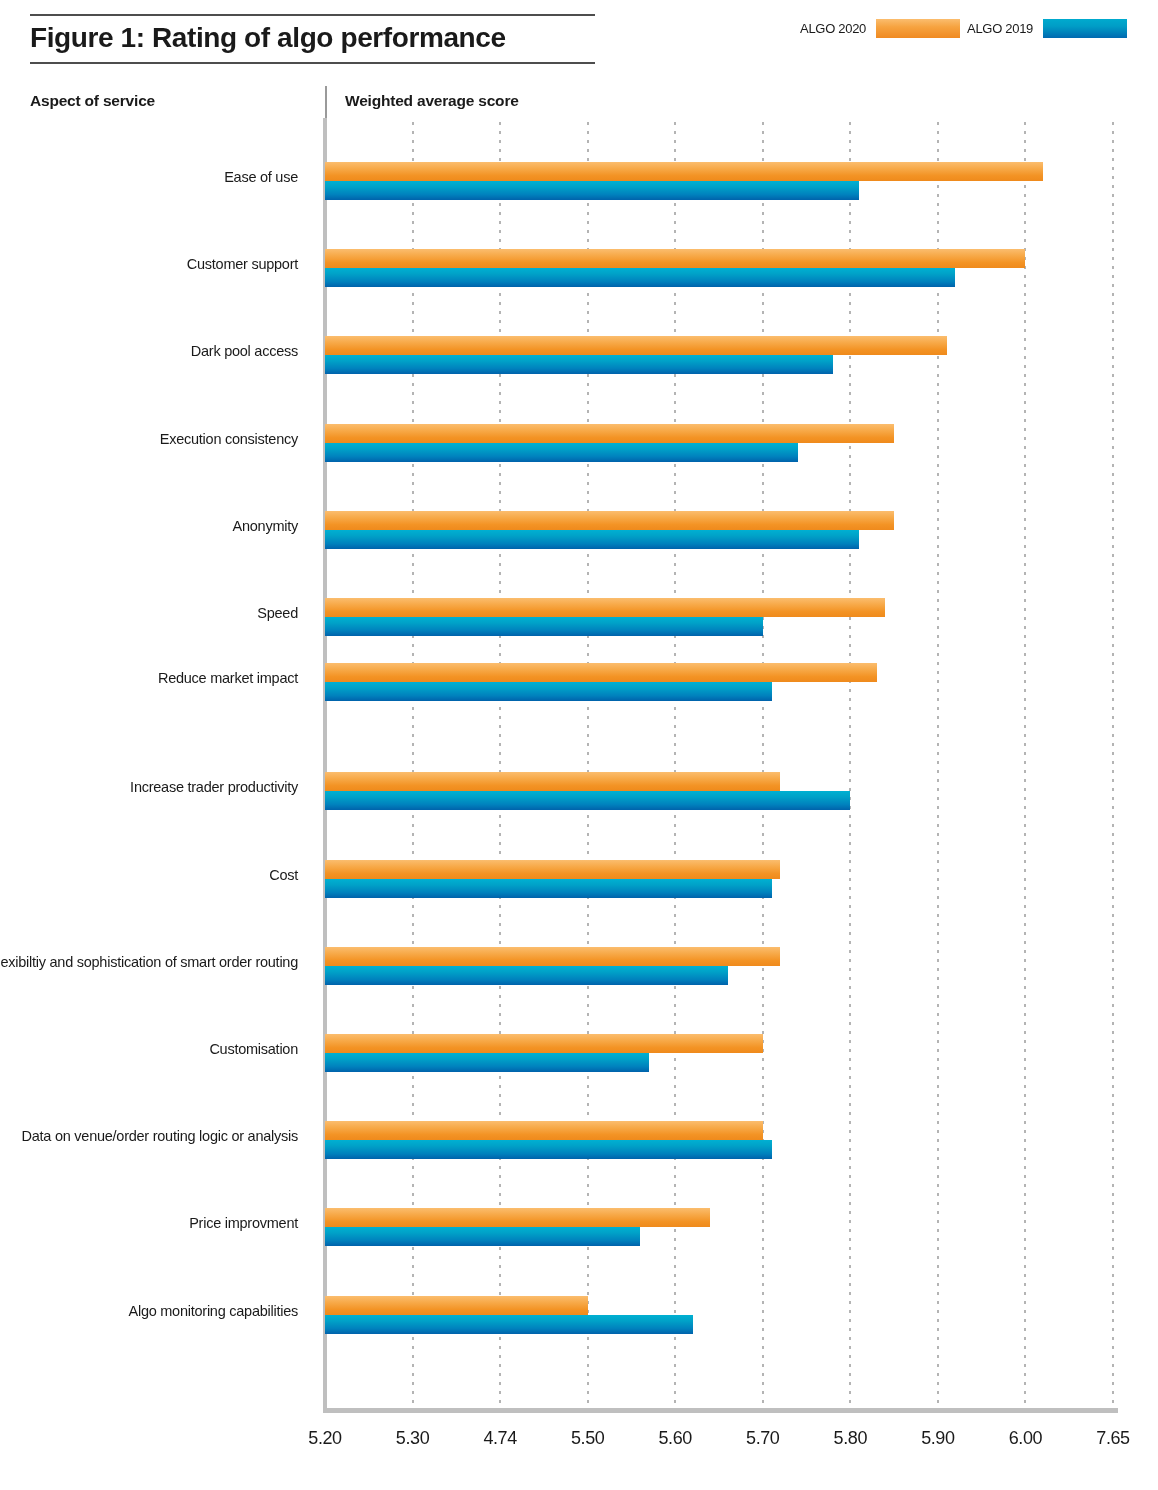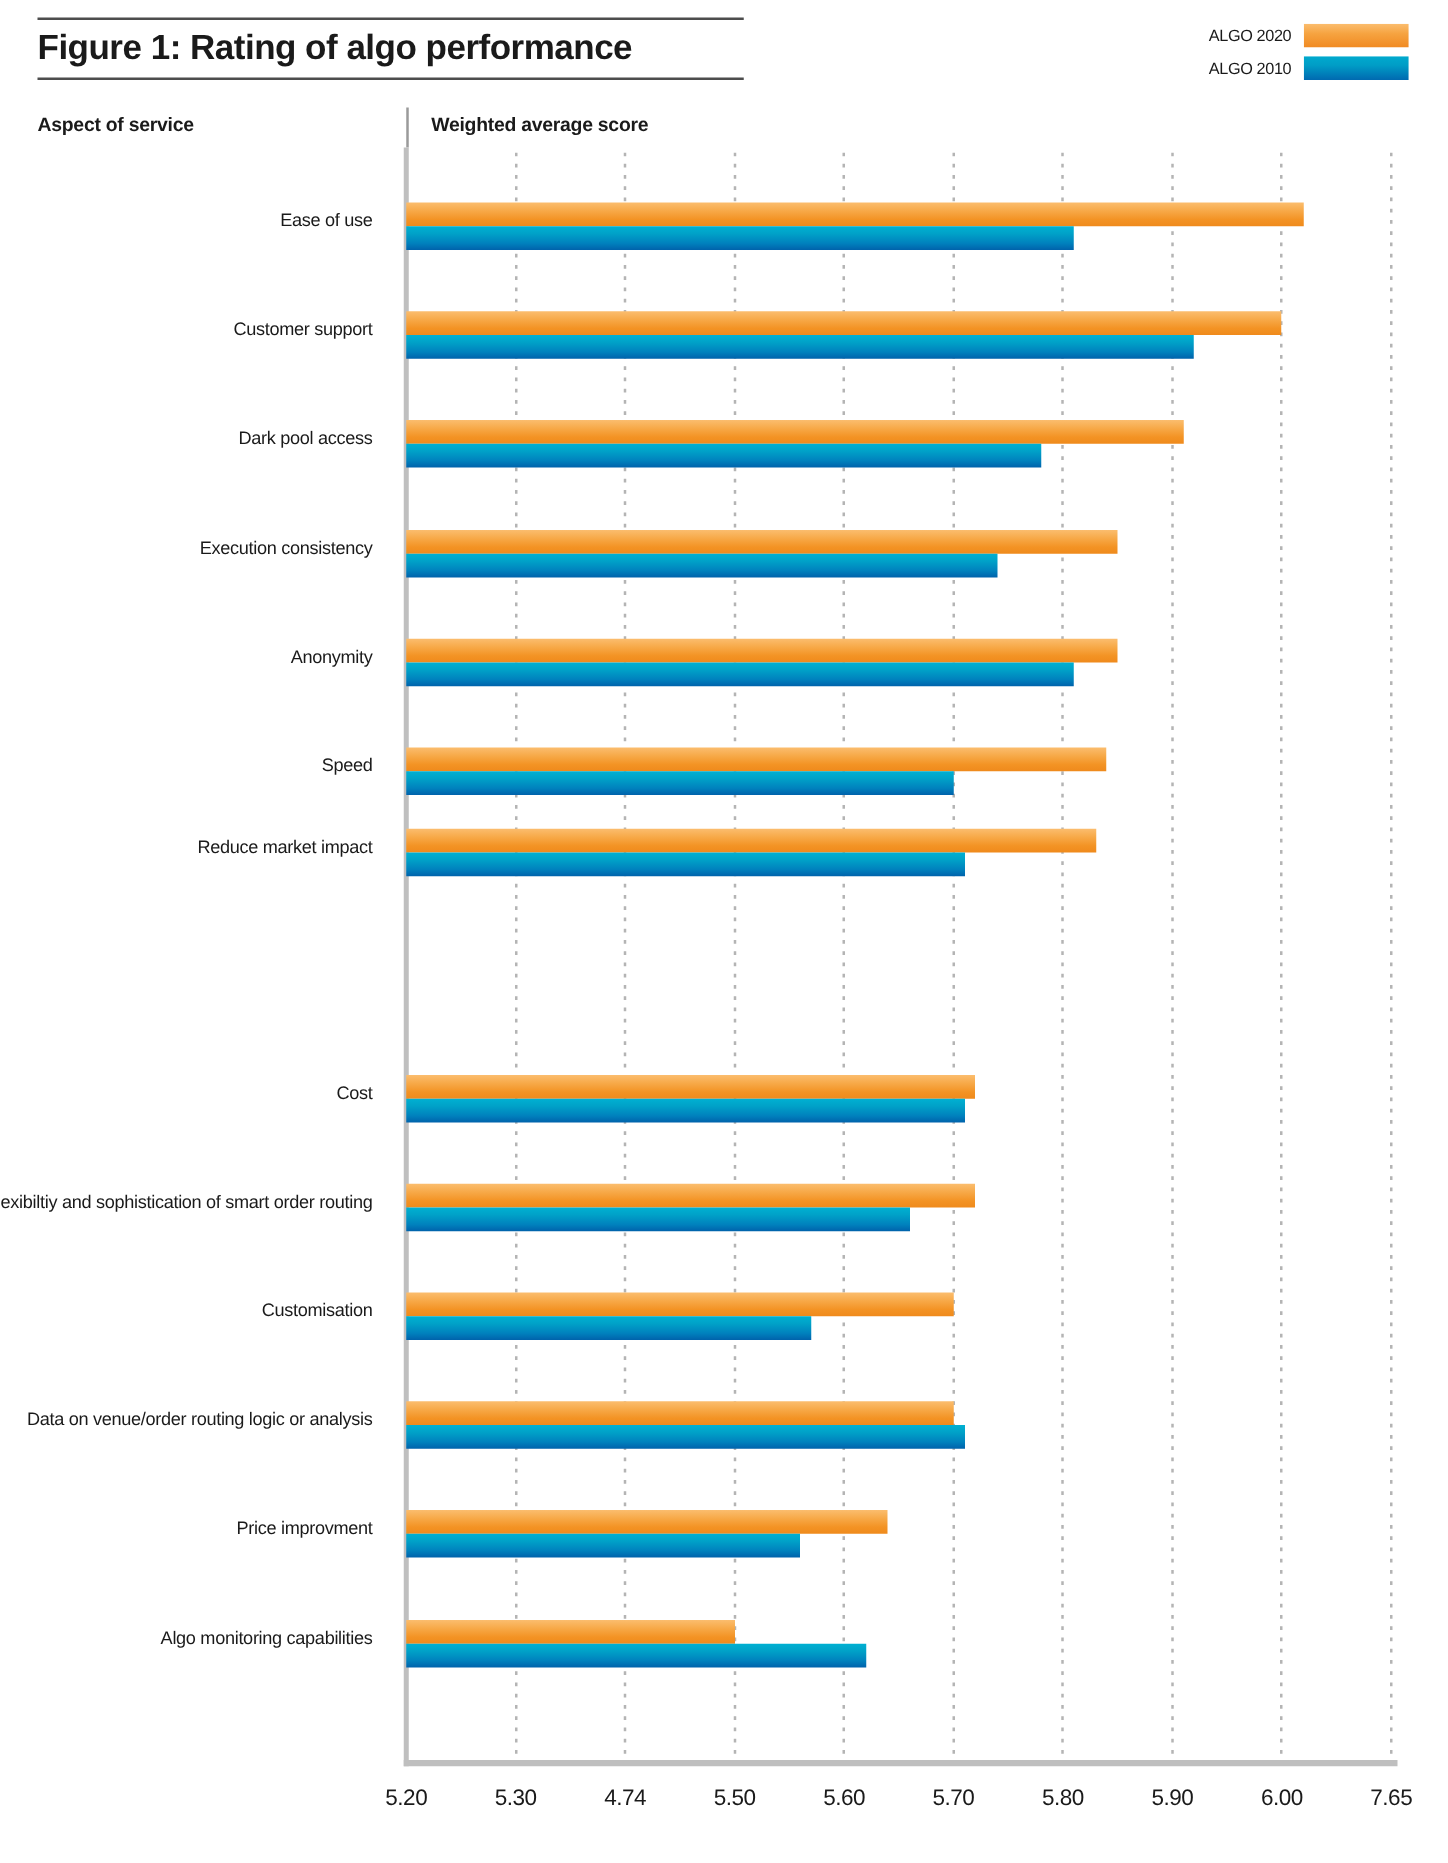--- a/index.html
+++ b/index.html
@@ -65,21 +65,21 @@
     left: 325px; top: 86px;
     width: 2px; height: 32px;
     background: #9a9a9a;
   }
 
   
   #legend {
     position: absolute;
     right: 30px; top: 18px;
     display: flex;
-    flex-direction: column;
+    flex-direction: row;
     gap: 6px;
   }
   .legend-row {
     display: flex;
     align-items: center;
     justify-content: flex-end;
     gap: 9px;
     height: 20px;
   }
   .legend-label {
@@ -187,21 +187,21 @@
   <div id="head-divider"></div>
   <div id="col-head-left">Aspect of service</div>
   <div id="col-head-right">Weighted average score</div>
 
   <div id="legend">
     <div class="legend-row">
       <span class="legend-label">ALGO 2020</span>
       <span class="legend-swatch sw-2020"></span>
     </div>
     <div class="legend-row">
-      <span class="legend-label">ALGO 2010</span>
+      <span class="legend-label">ALGO 2019</span>
       <span class="legend-swatch sw-2019"></span>
     </div>
   </div>
 </div>
 
 <div id="plot">
   <div id="gridlines">
       <div class="gridline" style="left: 411.556px;"></div>
       <div class="gridline" style="left: 499.111px;"></div>
       <div class="gridline" style="left: 586.667px;"></div>
@@ -243,20 +243,25 @@
       <div class="group" style="top: 458px;">
         <div class="cat-label">Speed</div>
         <div class="bar bar-2020" style="width: 560.356px;"></div>
         <div class="bar bar-2019" style="width: 437.778px;"></div>
       </div>
       <div class="group" style="top: 523px;">
         <div class="cat-label">Reduce market impact</div>
         <div class="bar bar-2020" style="width: 551.6px;"></div>
         <div class="bar bar-2019" style="width: 446.533px;"></div>
       </div>
+      <div class="group" style="top: 632.4px;">
+        <div class="cat-label">Increase trader productivity</div>
+        <div class="bar bar-2020" style="width: 455.289px;"></div>
+        <div class="bar bar-2019" style="width: 525.333px;"></div>
+      </div>
       <div class="group" style="top: 719.6px;">
         <div class="cat-label">Cost</div>
         <div class="bar bar-2020" style="width: 455.289px;"></div>
         <div class="bar bar-2019" style="width: 446.533px;"></div>
       </div>
       <div class="group" style="top: 806.8px;">
         <div class="cat-label">Flexibiltiy and sophistication of smart order routing</div>
         <div class="bar bar-2020" style="width: 455.289px;"></div>
         <div class="bar bar-2019" style="width: 402.756px;"></div>
       </div>

